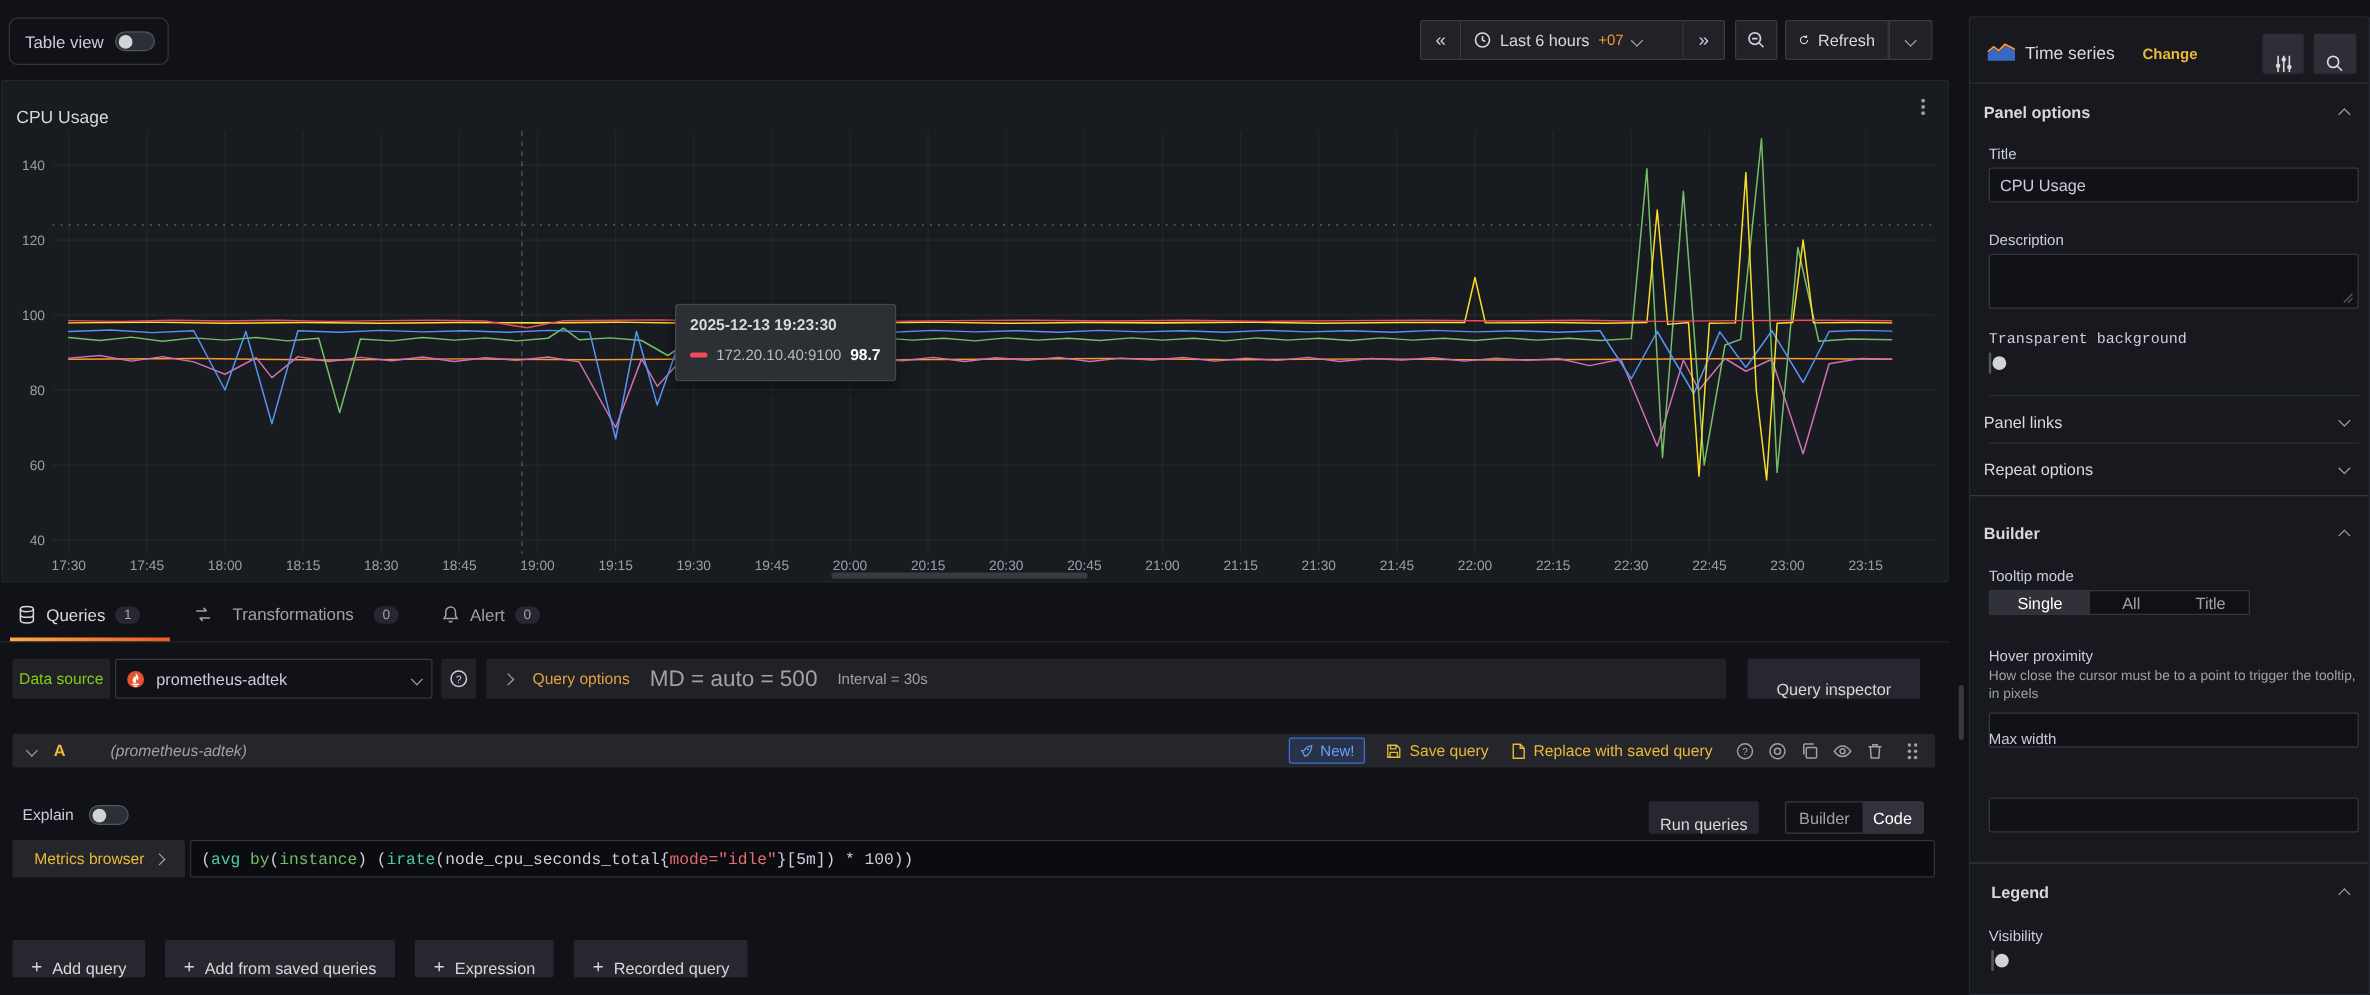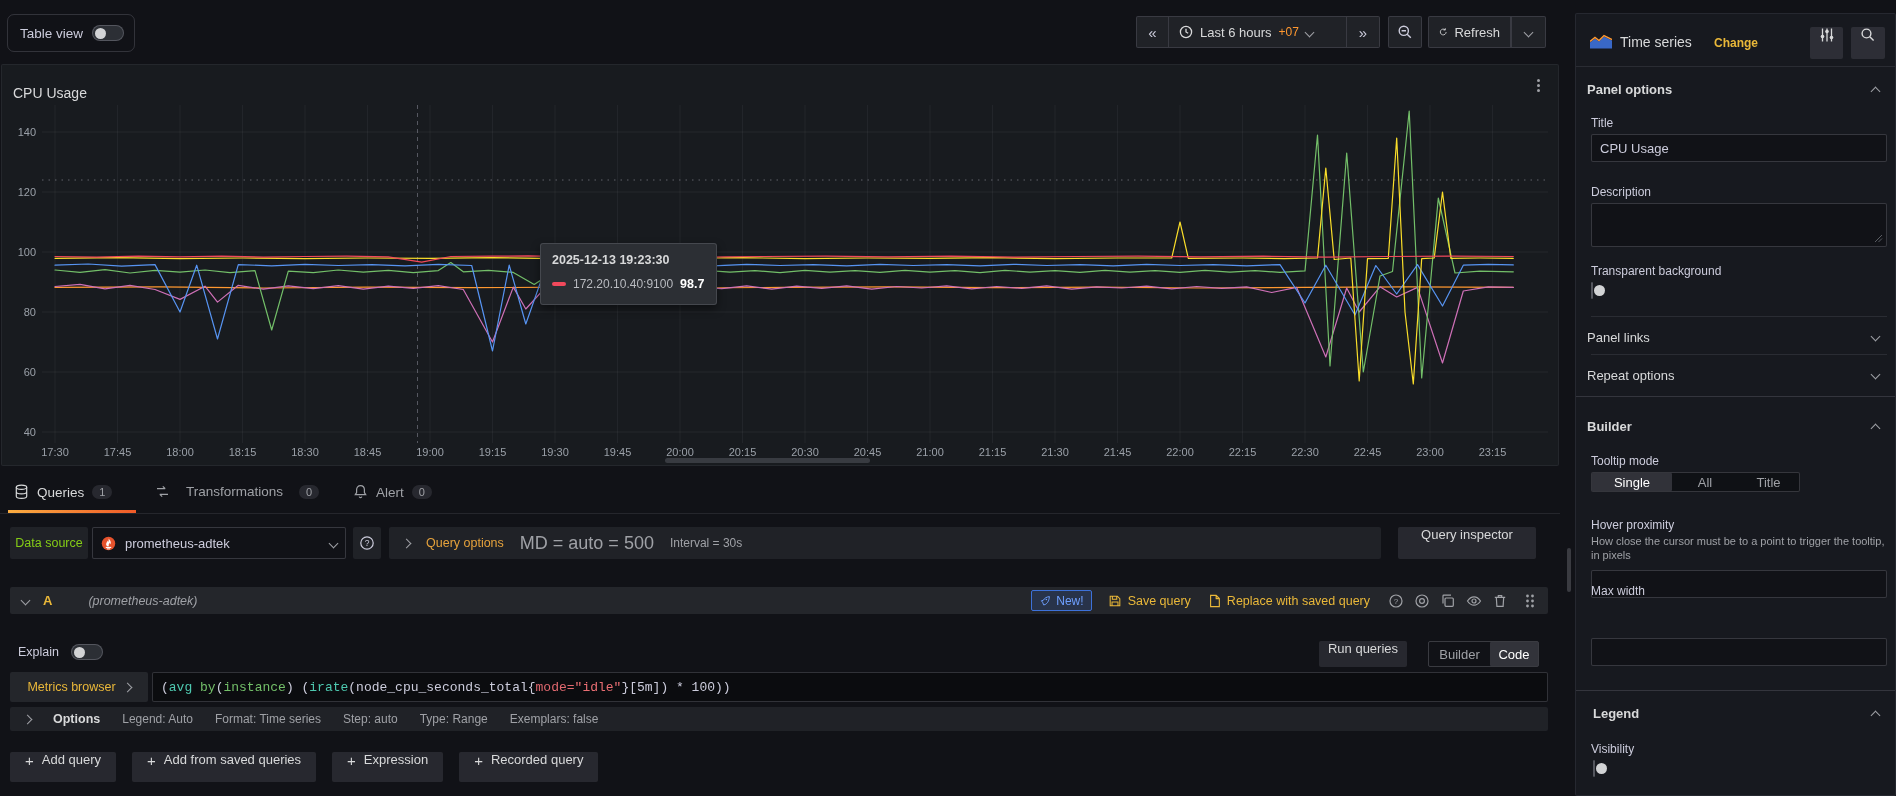--- a/index.html
+++ b/index.html
@@ -1,20 +1,20 @@
 <!DOCTYPE html>
 <html><head>
 <meta charset="utf-8">
 <style>
   html,body{margin:0;padding:0;background:#0d0e12;font-family:"Liberation Sans",sans-serif;}
   #app{position:relative;width:1896px;height:796px;background:#111217;overflow:hidden;color:#d8d9da;font-size:13px;}
   .abs{position:absolute;}
   .flex{display:flex;align-items:center;}
   .tbtn{display:flex;align-items:center;background:#202227;border:1px solid rgba(204,204,220,.15);color:#d8d9da;border-radius:2px;box-sizing:border-box;font-size:13px;}
-  .gbtn{display:flex;align-items:flex-start;justify-content:center;background:rgba(204,204,220,.12);border:none;color:#d8d9da;border-radius:2px;box-sizing:border-box;font-size:13px;}
+  .gbtn{display:flex;align-items:flex-end;justify-content:center;background:rgba(204,204,220,.12);border:none;color:#d8d9da;border-radius:2px;box-sizing:border-box;font-size:13px;}
   .input{background:#0f1115;border:1px solid rgba(204,204,220,.2);border-radius:2px;color:#ccccdc;font-size:13px;display:flex;align-items:center;padding:0 8px;box-sizing:border-box;}
   .lbl{font-size:12px;color:#ccccdc;font-weight:500;}
   .sech{font-size:13px;color:#d8d9da;font-weight:600;}
   .toggle{position:relative;width:32px;height:16px;background:#2c2f35;border:1px solid rgba(204,204,220,.25);border-radius:9px;box-sizing:border-box;}
   .toggle::after{content:"";position:absolute;left:2px;top:1.5px;width:11px;height:11px;border-radius:50%;background:#d2d3d5;}
   .chv{display:inline-block;width:6px;height:6px;border-right:1.5px solid #9fa1a6;border-bottom:1.5px solid #9fa1a6;transform:rotate(45deg);}
   .chv.up{transform:rotate(225deg);}
   .chv.right{transform:rotate(-45deg);}
   .hr{position:absolute;height:1px;background:rgba(204,204,220,.11);}
   .pill{background:rgba(204,204,220,.12);border-radius:9px;padding:1px 7px;font-size:11px;color:#9fa1a6;}
@@ -310,29 +310,20 @@
       <span class="tk-p" style="white-space: pre;">(</span>
       <span class="tk-p" style="white-space: pre;">node_cpu_seconds_total</span>
       <span class="tk-p" style="white-space: pre;">{</span>
       <span class="tk-r" style="white-space: pre;">mode</span>
       <span class="tk-r" style="white-space: pre;">=</span>
       <span class="tk-s" style="white-space: pre;">"idle"</span>
       <span class="tk-p" style="white-space: pre;">}[5m]) * 100))</span>
     </div>
 
   
-  <div class="abs flex" style="left:10px;top:707px;width:1538px;height:24px;background:#202227;border-radius:2px;padding:0 14px;gap:22px;box-sizing:border-box;">
-    <span class="chv right"></span>
-    <span style="font-size:12.5px;font-weight:600;color:#d8d9da;">Options</span>
-    <span style="font-size:12px;color:#9fa1a6;">Legend: Auto</span>
-    <span style="font-size:12px;color:#9fa1a6;">Format: Time series</span>
-    <span style="font-size:12px;color:#9fa1a6;">Step: auto</span>
-    <span style="font-size:12px;color:#9fa1a6;">Type: Range</span>
-    <span style="font-size:12px;color:#9fa1a6;">Exemplars: false</span>
-  </div>
 
   
   <div class="abs flex" style="left:10px;top:752px;gap:16px;">
     <span class="gbtn" style="height:30px;padding:0 15px;gap:8px;">
         <span style="font-size:15px;">+</span>
         <span>Add query</span>
       </span>
     <span class="gbtn" style="height:30px;padding:0 15px;gap:8px;">
         <span style="font-size:15px;">+</span>
         <span>Add from saved queries</span>
@@ -389,21 +380,21 @@
     <span>CPU Usage</span>
   </div>
 
   <div class="abs lbl" style="left:1591px;top:185px;">Description</div>
   <div class="abs input" style="left:1591px;top:203px;width:296px;height:44px;background:#111217;align-items:flex-end;justify-content:flex-end;padding:3px;">
     <svg width="9" height="9" viewBox="0 0 9 9">
         <path d="M8 1 L1 8 M8 4.5 L4.5 8" stroke="#5a5d63" stroke-width="1"></path>
       </svg>
   </div>
 
-  <div class="abs lbl" style="left:1591px;top:264px;">Transparent background</div>
+  <div class="abs lbl" style="left:1591px;top:264px;font-family:Liberation Mono, monospace;">Transparent background</div>
   <span class="abs toggle" style="left:1591px;top:283px;"></span>
 
   <div class="hr" style="left:1591px;top:316px;width:296px;"></div>
   <div class="abs sech" style="left:1587px;top:330px;font-weight:500;">Panel links</div>
   <span class="abs chv" style="left:1872px;top:333px;"></span>
   <div class="hr" style="left:1591px;top:354px;width:296px;"></div>
   <div class="abs sech" style="left:1587px;top:368px;font-weight:500;">Repeat options</div>
   <span class="abs chv" style="left:1872px;top:371px;"></span>
   <div class="hr" style="left:1576px;top:396px;width:319px;background:rgba(204,204,220,.16);"></div>
 

